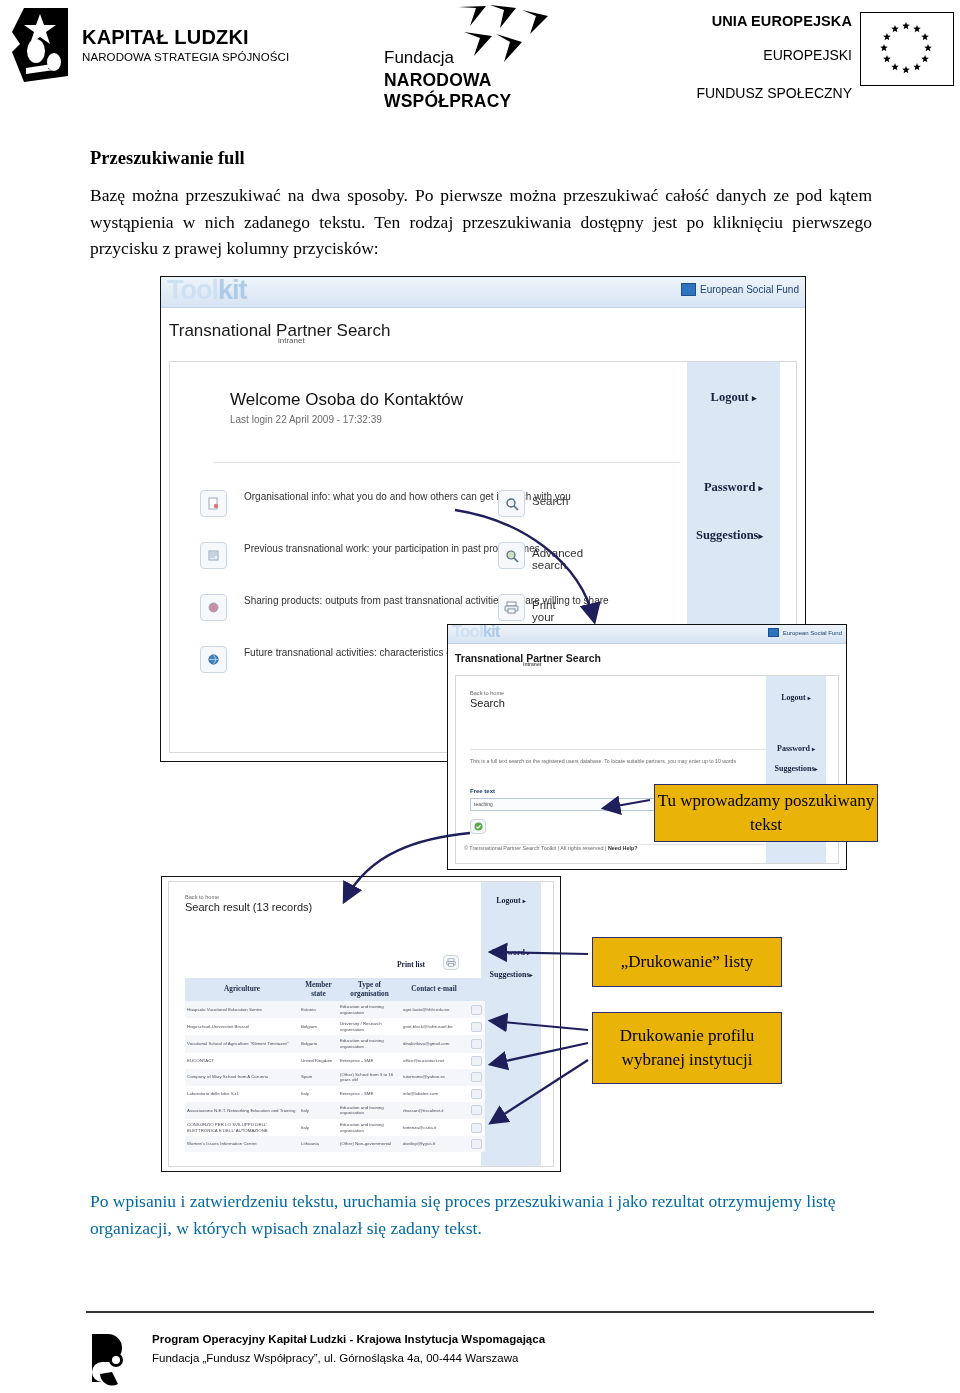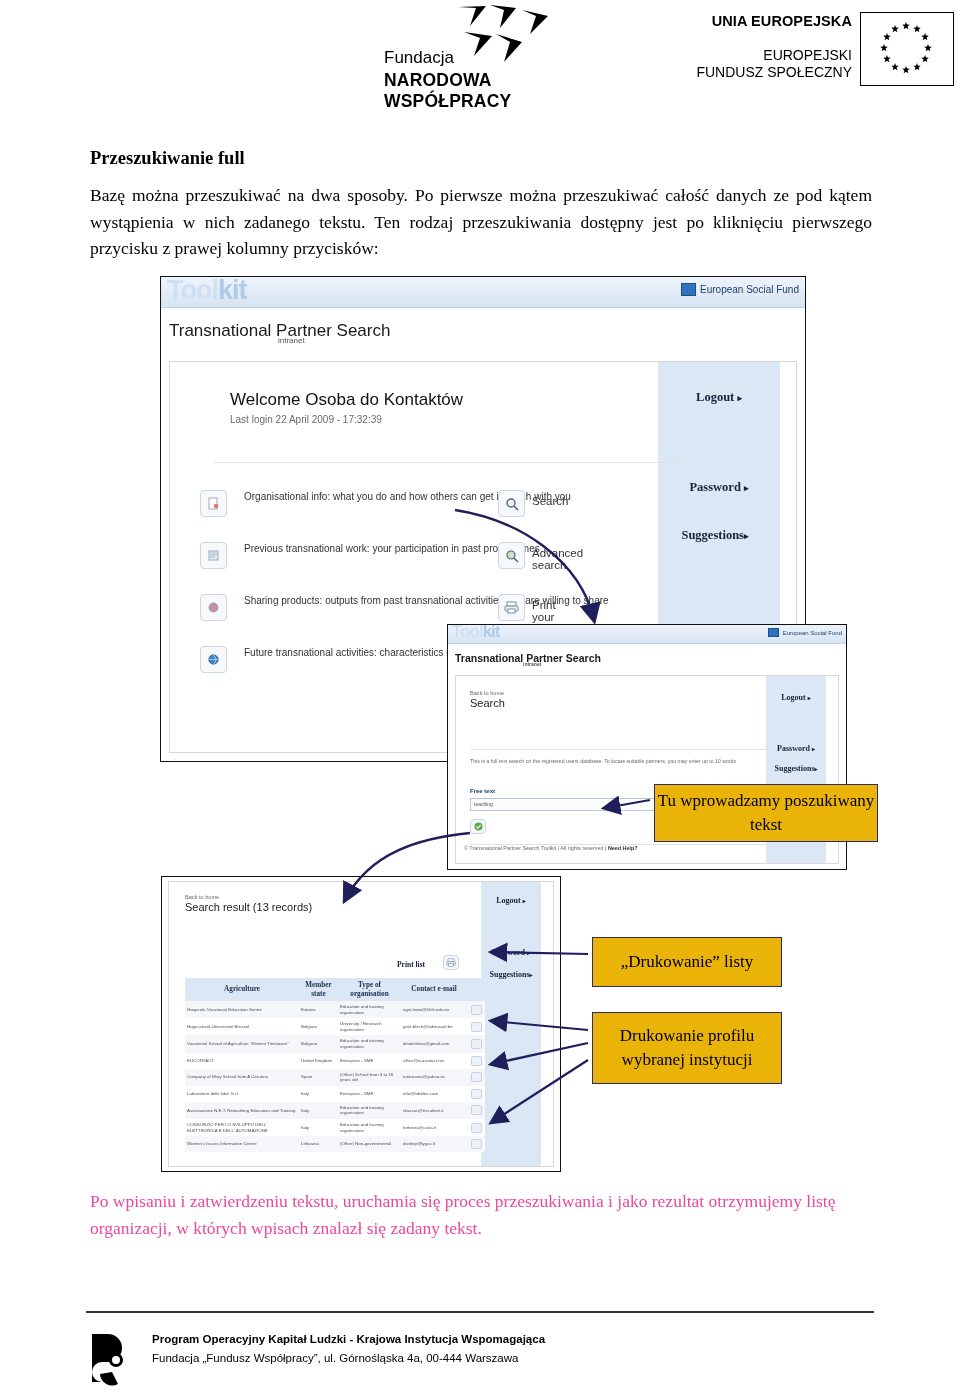--- a/index.html
+++ b/index.html
@@ -20,27 +20,27 @@
 
   .logo-fw{position:absolute;left:384px;top:4px;width:190px;height:92px;}
   .fw-birds{position:absolute;left:72px;top:0;}
   .fw-t1{position:absolute;left:0;top:44px;font-family:"Liberation Sans",sans-serif;font-size:17px;color:#000;}
   .fw-t2{position:absolute;left:0;top:66px;font-family:"Liberation Sans",sans-serif;font-size:17.5px;font-weight:bold;letter-spacing:.2px;color:#000;}
 
   .logo-ue{position:absolute;right:6px;top:12px;display:flex;align-items:flex-start;gap:8px;}
   .ue-txt{text-align:right;font-family:"Liberation Sans",sans-serif;line-height:1.28;}
   .ue-txt .u1{font-size:14.5px;font-weight:bold;letter-spacing:.1px;}
   .ue-txt .u2{font-size:14px;margin-top:16px;}
-  .ue-txt .u3{font-size:14px;}
+  .ue-txt .u3{font-size:14px;margin-top:21px;}
   .ue-flag{width:92px;height:72px;border:1.6px solid #000;background:#fff;position:relative;}
 
   
   .h-title{position:absolute;left:90px;top:148px;font-size:18.5px;font-weight:bold;color:#000;}
   .para1{position:absolute;left:90px;top:182px;width:782px;font-size:17.5px;line-height:26.5px;color:#000;text-align:justify;}
-  .para2{position:absolute;left:90px;top:1188px;width:770px;font-size:17.5px;line-height:26.5px;color:#ec4899;}
+  .para2{position:absolute;left:90px;top:1188px;width:770px;font-size:17.5px;line-height:26.5px;color:#0369a1;}
 
   
   .shot{position:absolute;background:#fff;border:1.5px solid #111;box-sizing:border-box;overflow:hidden;}
   .tk-bar{position:relative;height:26px;background:linear-gradient(#eef3fa,#d7e4f3);border-bottom:1px solid #c3d3e6;}
   .tk-logo{position:absolute;left:6px;top:-3px;font-family:"Liberation Sans",sans-serif;font-weight:bold;letter-spacing:-1px;color:#cfe0f2;}
   .tk-logo .b{color:#aecbe8;}
   .esf{position:absolute;right:4px;top:4px;display:flex;align-items:center;gap:4px;
        font-family:"Liberation Sans",sans-serif;color:#1d3f6e;}
   .esf .sq{background:#2f72bd;border:1px solid #1d4f8f;display:block;}
   .tk-title{font-family:"Liberation Sans",sans-serif;color:#1a1a1a;position:relative;}
@@ -57,21 +57,21 @@
 
   
   #shot1{left:160px;top:276px;width:646px;height:486px;}
   #shot1 .tk-bar{height:30px;}
   #shot1 .tk-logo{font-size:27px;top:-2px;left:6px;}
   #shot1 .esf{font-size:10px;right:6px;top:6px;}
   #shot1 .esf .sq{width:13px;height:11px;}
   #shot1 .tk-title{position:absolute;left:8px;top:44px;font-size:17px;}
   #shot1 .tk-title .sub{font-size:8px;left:109px;top:15px;}
   #shot1 .panel{position:absolute;left:8px;top:84px;right:8px;bottom:8px;}
-  #shot1 .rail{right:16px;width:93px;padding-left:29px;}
+  #shot1 .rail{right:16px;width:93px;}
   #shot1 .welcome{position:absolute;left:60px;top:28px;font-family:"Liberation Sans",sans-serif;font-size:17px;color:#111;}
   #shot1 .lastlog{position:absolute;left:60px;top:52px;font-size:10px;}
   #shot1 .row{position:absolute;left:30px;width:460px;}
   #shot1 .rowtxt{position:absolute;left:44px;top:0;font-family:"Liberation Sans",sans-serif;font-size:10px;color:#333;line-height:13px;width:420px;}
   #shot1 .rowic{position:absolute;left:0;top:0;width:25px;height:25px;}
   #shot1 .btn{position:absolute;left:328px;}
   #shot1 .btntxt{position:absolute;left:34px;top:5px;font-family:"Liberation Sans",sans-serif;font-size:11.5px;color:#333;}
 
   
   #shot2{left:447px;top:624px;width:400px;height:246px;}
@@ -115,20 +115,33 @@
   .foot-txt .l1{font-weight:bold;}
   .foot-txt .l3{font-weight:bold;}
 </style>
 </head>
 <body>
 
 <div class="page">
 
   <div class="hdr">
 
+    <div class="logo-kl">
+      <svg class="kl-mark" viewBox="0 0 62 78">
+        <path d="M14 2 L58 2 L58 70 L14 76 L2 46 L10 38 L2 26 Z" fill="#000"></path>
+        <path d="M30 8 l4 11 h12 l-10 7 l4 12 l-10 -7 l-10 7 l4 -12 l-10 -7 h12 z" fill="#fff"></path>
+        <ellipse cx="26" cy="45" rx="9" ry="12" fill="#fff"></ellipse>
+        <ellipse cx="44" cy="56" rx="7" ry="9" fill="#fff"></ellipse>
+        <path d="M16 62 l26 -4 l-4 5 l6 1 l-28 4 z" fill="#fff"></path>
+      </svg>
+      <div class="kl-txt">
+        <div class="t1">KAPITAŁ LUDZKI</div>
+        <div class="t2">NARODOWA STRATEGIA SPÓJNOŚCI</div>
+      </div>
+    </div>
 
     <div class="logo-fw">
       <svg class="fw-birds" width="112" height="62" viewBox="0 0 112 62">
         <path d="M2 3 L30 2 L14 22 L20 4 Z" fill="#000"></path>
         <path d="M34 1 L60 4 L44 24 L48 6 Z" fill="#000"></path>
         <path d="M66 6 L92 12 L74 30 L80 12 Z" fill="#000"></path>
         <path d="M8 28 L36 32 L18 52 L24 34 Z" fill="#000"></path>
         <path d="M40 30 L66 38 L48 58 L54 38 Z" fill="#000"></path>
       </svg>
       <div class="fw-t1">Fundacja</div>

